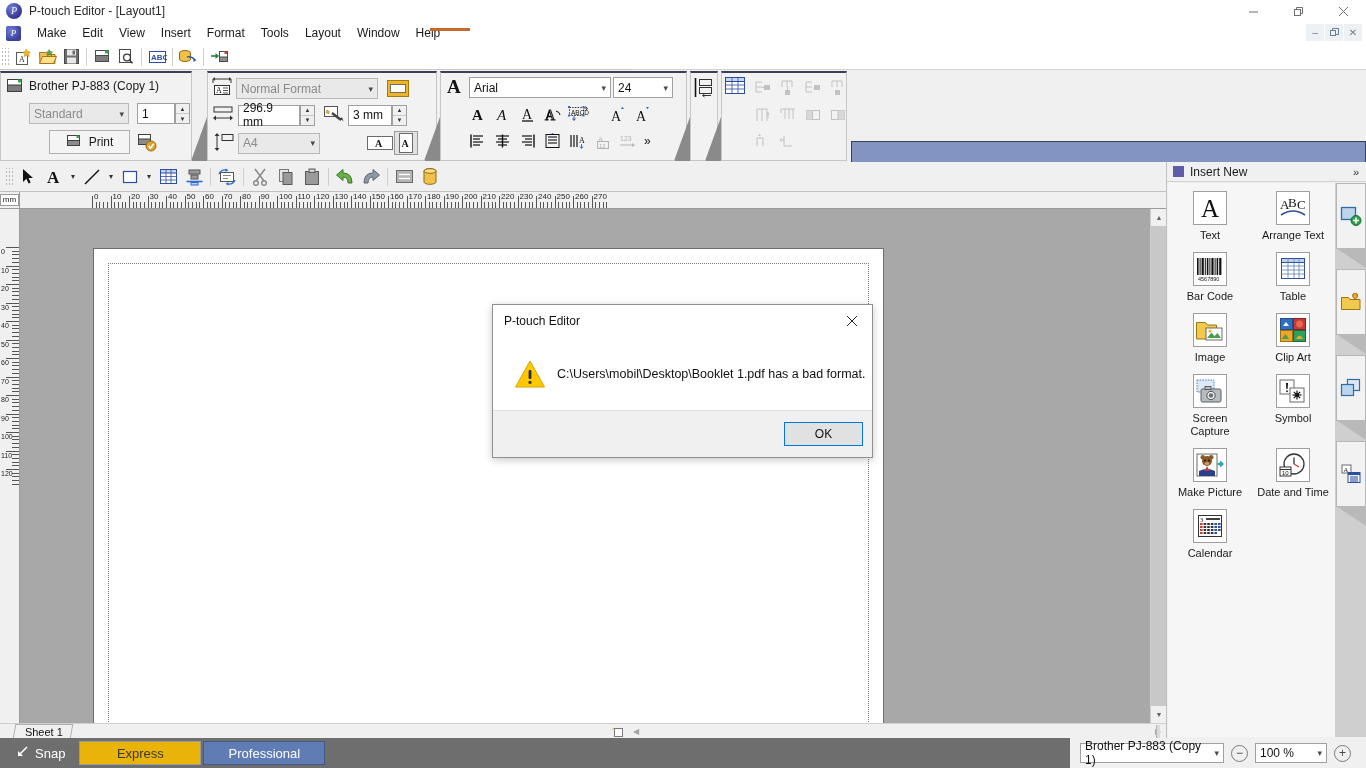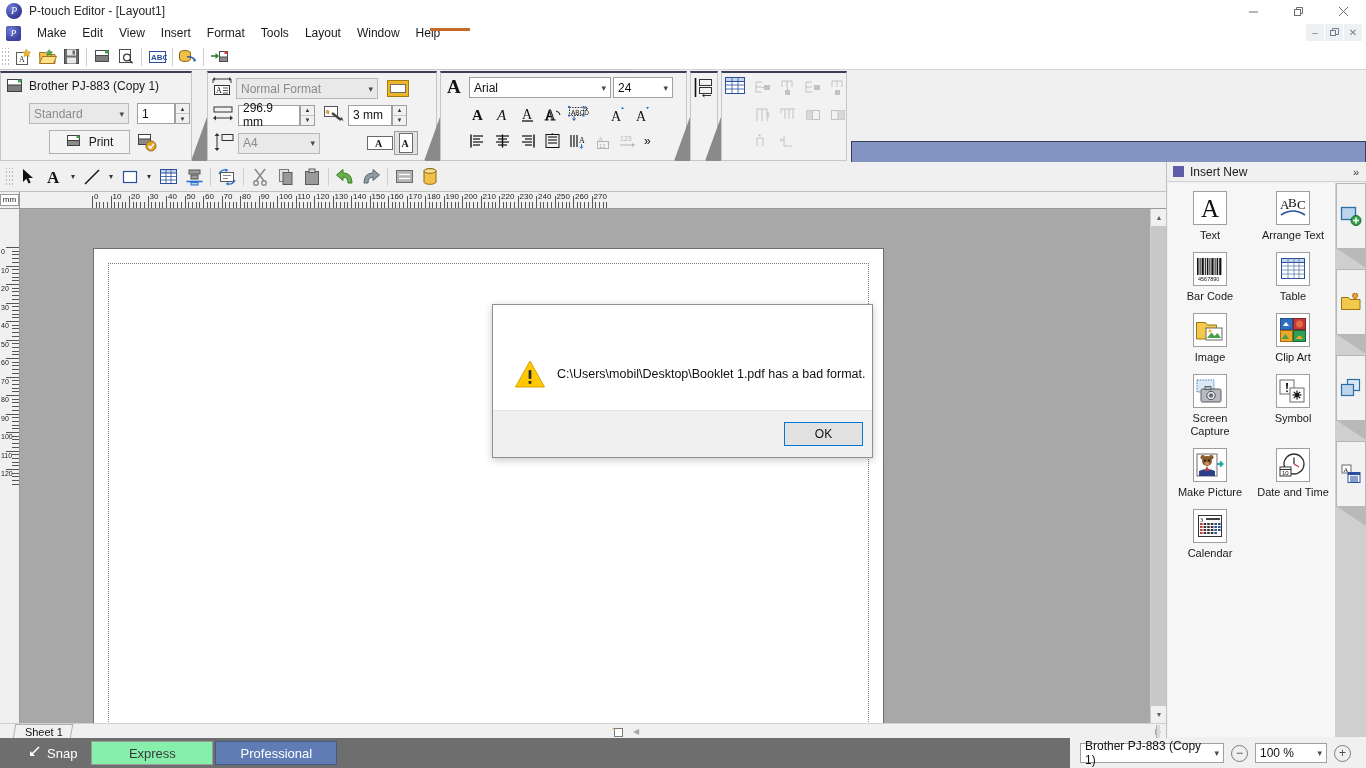--- a/index.html
+++ b/index.html
@@ -256,24 +256,24 @@
     position: absolute; left: -1px; bottom: -20px; width: 30px; height: 20px;
     background: #b9b9b9; clip-path: polygon(0 0, 100% 0, 100% 100%);
   }
 
   
   .modebar {
     position: absolute; left: 0; top: 738px; width: 1366px; height: 30px;
     background: #6e6e6e; display: flex; align-items: center;
   }
   .snap-btn { display: flex; align-items: center; gap: 5px; color: #fff; font-size: 13px;
-               padding: 0 12px 0 28px; height: 30px; }
+               padding: 0 12px 0 16px; height: 30px; }
   .mode-btn {
     width: 122px; height: 24px; display: flex; align-items: center; justify-content: center;
-    font-size: 13px; color: #3a3a3a; background: #86efac; border: 1px solid #9a9a9a;
+    font-size: 13px; color: #3a3a3a; background: #eab308; border: 1px solid #9a9a9a;
   }
   .mode-btn.active { background: #5f7cb5; color: #ffffff; border-color: #44598a; }
   .mode-right {
     position: absolute; right: 0; top: 0; height: 30px; display: flex; align-items: center;
     background: #f0f0f0; padding: 0 8px 0 10px;
   }
   .zoom-circle {
     width: 17px; height: 17px; border-radius: 50%; border: 1px solid #7b7b7b;
     display: flex; align-items: center; justify-content: center; color: #4a4a4a; font-size: 12px;
     line-height: 1; margin: 0 7px;
@@ -1443,20 +1443,29 @@
         <span class="chev">▾</span>
       </div>
       <div class="zoom-circle">+</div>
     </div>
   </div>
   <div class="status-orange"></div>
 
   <div style="position:absolute; left:492px; top:304px; width:381px; height:154px;
               background:#ffffff; border:1px solid #8f8f8f; box-shadow:0 2px 8px rgba(0,0,0,0.22);">
 
+    <div style="position:absolute; left:0; top:0; width:379px; height:32px; display:flex; align-items:center;">
+      <div style="margin-left:11px; font-size:12px; color:#111;">P-touch Editor</div>
+      <div style="margin-left:auto; width:40px; height:31px; display:flex; align-items:center; justify-content:center; color:#222;">
+        <svg width="12" height="12" viewBox="0 0 12 12">
+          <line x1="1" y1="1" x2="11" y2="11" stroke="#222"></line>
+            <line x1="11" y1="1" x2="1" y2="11" stroke="#222"></line>
+        </svg>
+      </div>
+    </div>
 
     <div style="position:absolute; left:0; top:32px; width:379px; height:73px; display:flex; align-items:center;">
       <div style="margin-left:21px; width:32px; height:30px;">
         <svg width="32" height="30" viewBox="0 0 32 30">
           <path d="M16 2 L30.5 28 L1.5 28 Z" fill="#ffc800" stroke="#d9a400" stroke-width="1"></path>
           <rect x="14.6" y="11" width="2.8" height="9" rx="1" fill="#2b2b2b"></rect>
           <rect x="14.6" y="22" width="2.8" height="2.8" rx="0.6" fill="#2b2b2b"></rect>
         </svg>
       </div>
       <div style="margin-left:11px; font-size:12.5px; color:#111;">C:\Users\mobil\Desktop\Booklet 1.pdf has a bad format.</div>

